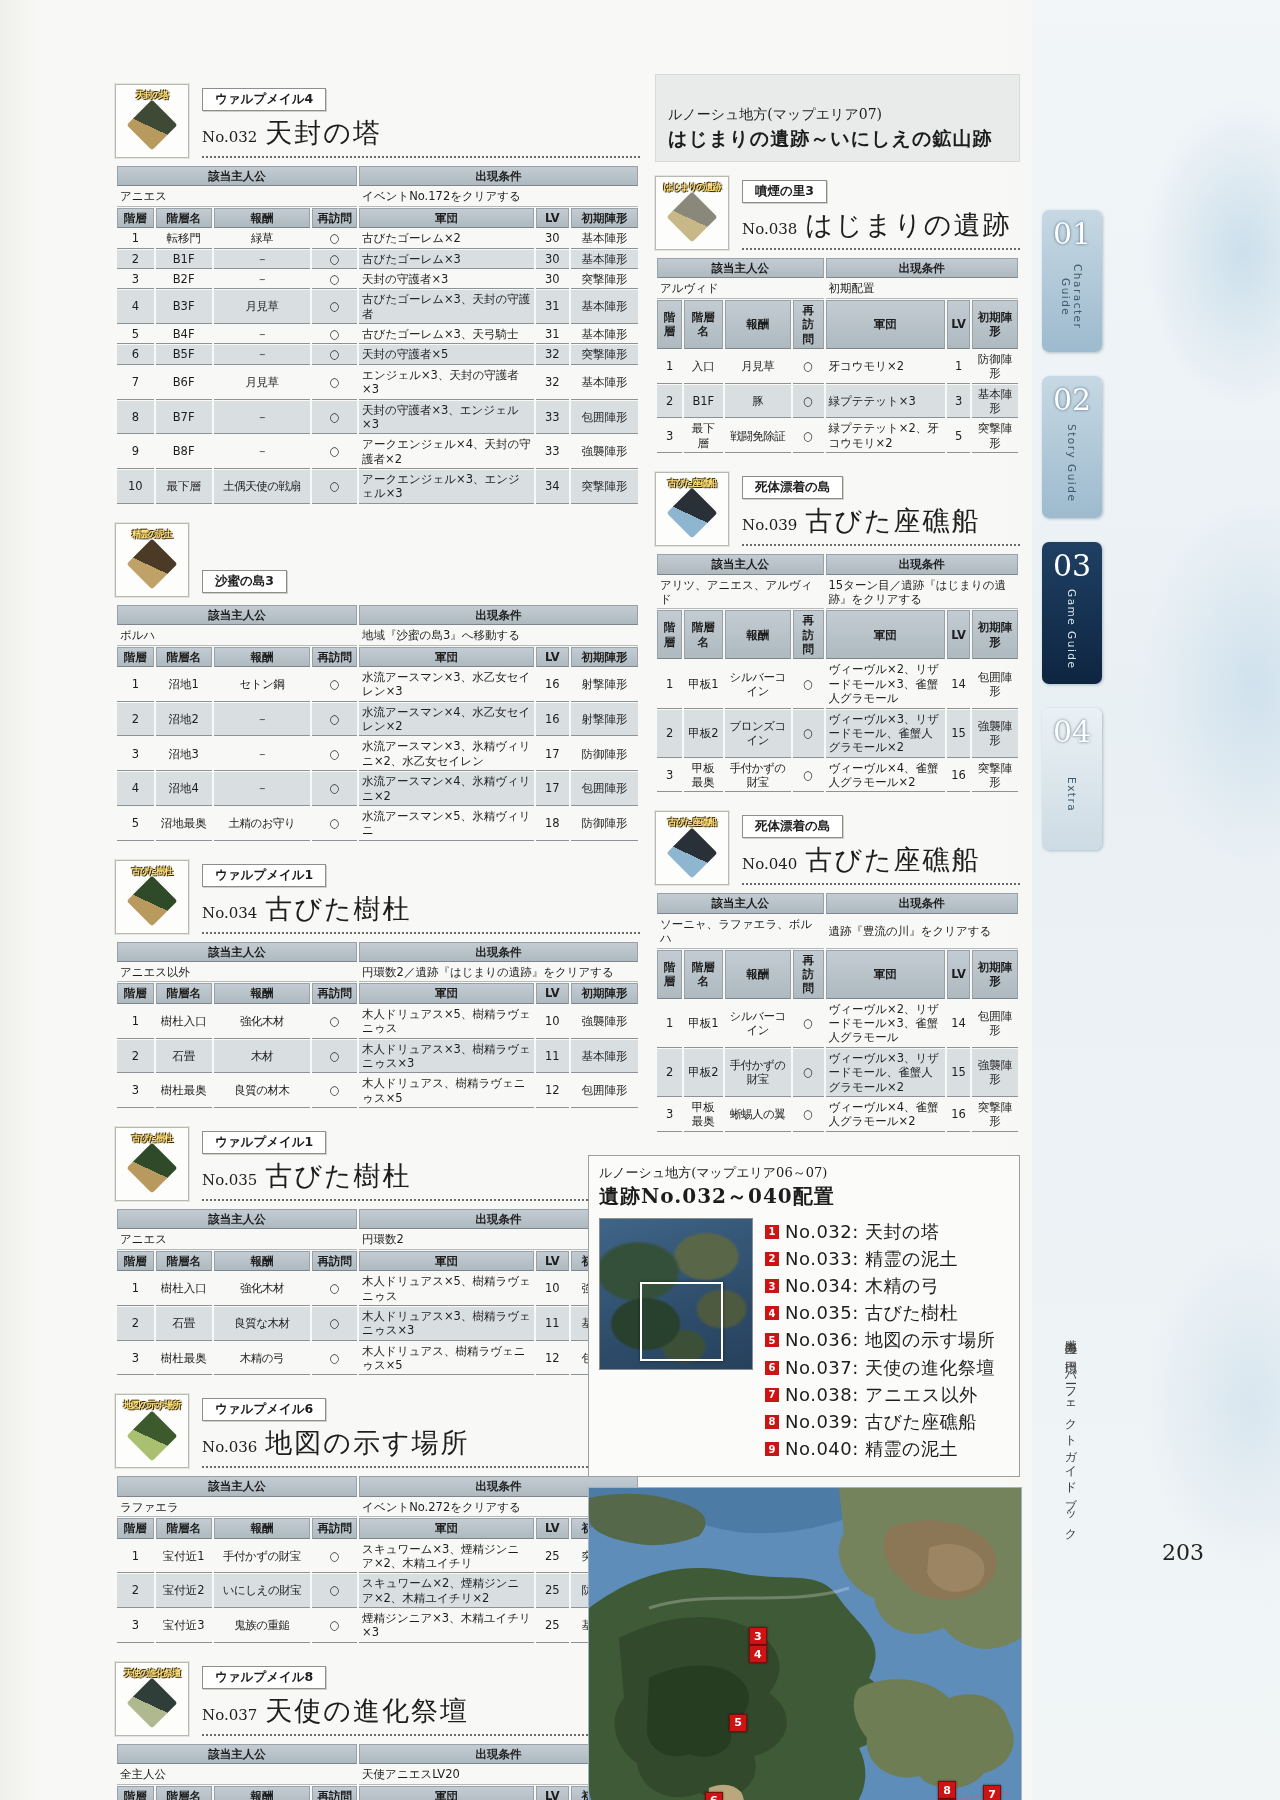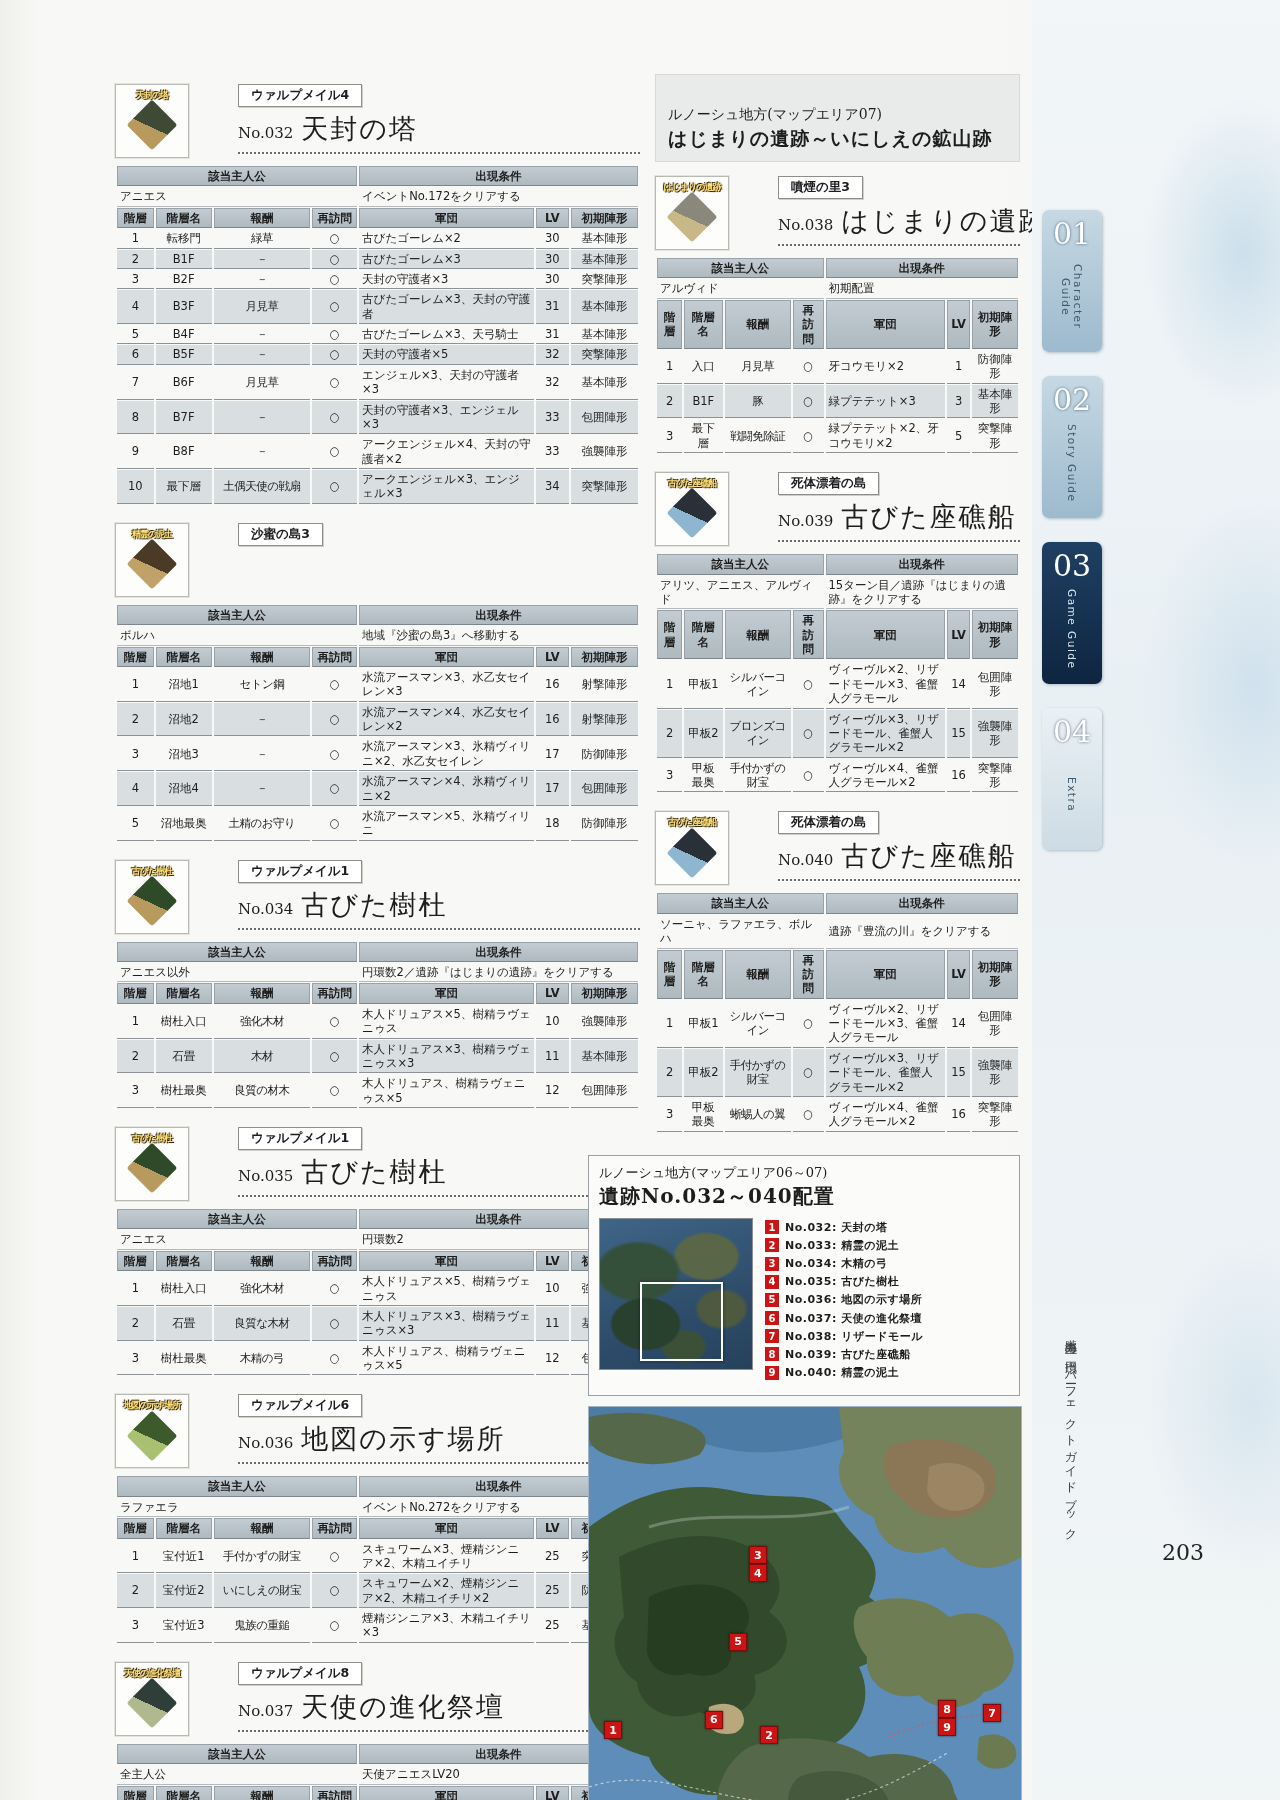--- a/index.html
+++ b/index.html
@@ -7,21 +7,21 @@
        font-family:"DejaVu Sans","Liberation Sans",sans-serif;color:#1d1d1d;overflow:hidden;}
   .page{position:absolute;inset:0;background:linear-gradient(90deg,#efefec 0,#f8f8f6 40px,#f8f8f6 1000px,#f3f5f5 1100px,#f6f8f8 100%);}
 
   
   .left-col{position:absolute;left:115px;top:84px;width:525px;}
   .right-col{position:absolute;left:588px;top:74px;width:432px;}
   .indent{margin-left:67px;}
 
   
   .ruin-section{margin-bottom:18px;}
-  .sec-head{display:flex;align-items:flex-start;gap:36px;}
+  .sec-head{display:flex;align-items:flex-end;}
   .sec-icon{width:72px;height:72px;background:#fdfdfc;border:1px solid #b9b9b4;box-shadow:0 0 0 1px #e5e5e0;
             position:relative;flex:0 0 auto;}
   .icon-diamond{position:absolute;left:50%;top:56%;width:36px;height:36px;transform:translate(-50%,-50%) rotate(45deg);
             border-radius:3px;}
   .icon-label{position:absolute;left:0;right:0;top:4px;text-align:center;font-size:9px;font-weight:bold;
             color:#ffe07a;text-shadow:0 0 2px #3a2c08,1px 1px 0 #3a2c08,-1px -1px 0 #3a2c08;letter-spacing:-1px;white-space:nowrap;overflow:hidden;}
   .sec-right{flex:1;padding-left:13px;min-width:0;}
   .sec-badge{display:inline-block;border:1px solid #8f8f8a;background:#fff;box-shadow:1px 1px 0 #cfcfca;
             font-size:12.5px;font-weight:bold;padding:2px 12px;margin-bottom:4px;}
   .sec-title-line{border-bottom:2px dotted #6a6a66;padding-bottom:5px;white-space:nowrap;}
@@ -55,21 +55,21 @@
         radial-gradient(70px 50px at 25% 35%,#35503a 0 55%,transparent 62%),
         radial-gradient(55px 40px at 70% 25%,#5a6648 0 55%,transparent 62%),
         radial-gradient(45px 35px at 80% 60%,#4d5a40 0 50%,transparent 60%),
         radial-gradient(40px 30px at 55% 85%,#3c5038 0 50%,transparent 60%),
         linear-gradient(160deg,#3f6587,#2e4d6b 60%,#27415c);}
   .mini-frame{position:absolute;left:26%;top:42%;width:52%;height:50%;border:2px solid #ffffff;box-shadow:0 0 3px rgba(0,0,0,.5);}
   .legend{flex:1;padding-top:2px;}
   .legend-item{display:flex;align-items:center;margin-bottom:3.2px;}
   .legend-num{width:14px;height:14px;background:#cc1414;color:#fff;font-size:10px;font-weight:bold;
       display:flex;align-items:center;justify-content:center;flex:0 0 auto;margin-right:6px;}
-  .legend-label{font-size:11px;letter-spacing:0.5px;font-weight:bold;}
+  .legend-label{font-size:18px;letter-spacing:0.5px;}
 
   
   .big-map{position:relative;width:432px;height:574px;margin-top:10px;border:1px solid #9fb3c2;overflow:hidden;background:#5d8db8;}
   .big-map svg{position:absolute;inset:0;}
   .map-marker{position:absolute;width:16px;height:16px;background:#cc1414;border:1px solid #7e0b0b;
       color:#fff;font-size:11px;font-weight:bold;display:flex;align-items:center;justify-content:center;
       transform:translate(-50%,-50%);box-shadow:0 0 2px rgba(0,0,0,.6);}
 
   
   .edge-strip{position:absolute;left:1032px;top:0;width:248px;height:1800px;
@@ -833,21 +833,21 @@
             <div class="legend-item">
               <span class="legend-num">5</span>
               <span class="legend-label">No.036: 地図の示す場所</span>
             </div>
             <div class="legend-item">
               <span class="legend-num">6</span>
               <span class="legend-label">No.037: 天使の進化祭壇</span>
             </div>
             <div class="legend-item">
               <span class="legend-num">7</span>
-              <span class="legend-label">No.038: リザードモール</span>
+              <span class="legend-label">No.038: アニエス以外</span>
             </div>
             <div class="legend-item">
               <span class="legend-num">8</span>
               <span class="legend-label">No.039: 古びた座礁船</span>
             </div>
             <div class="legend-item">
               <span class="legend-num">9</span>
               <span class="legend-label">No.040: 精霊の泥土</span>
             </div>
           </div>

